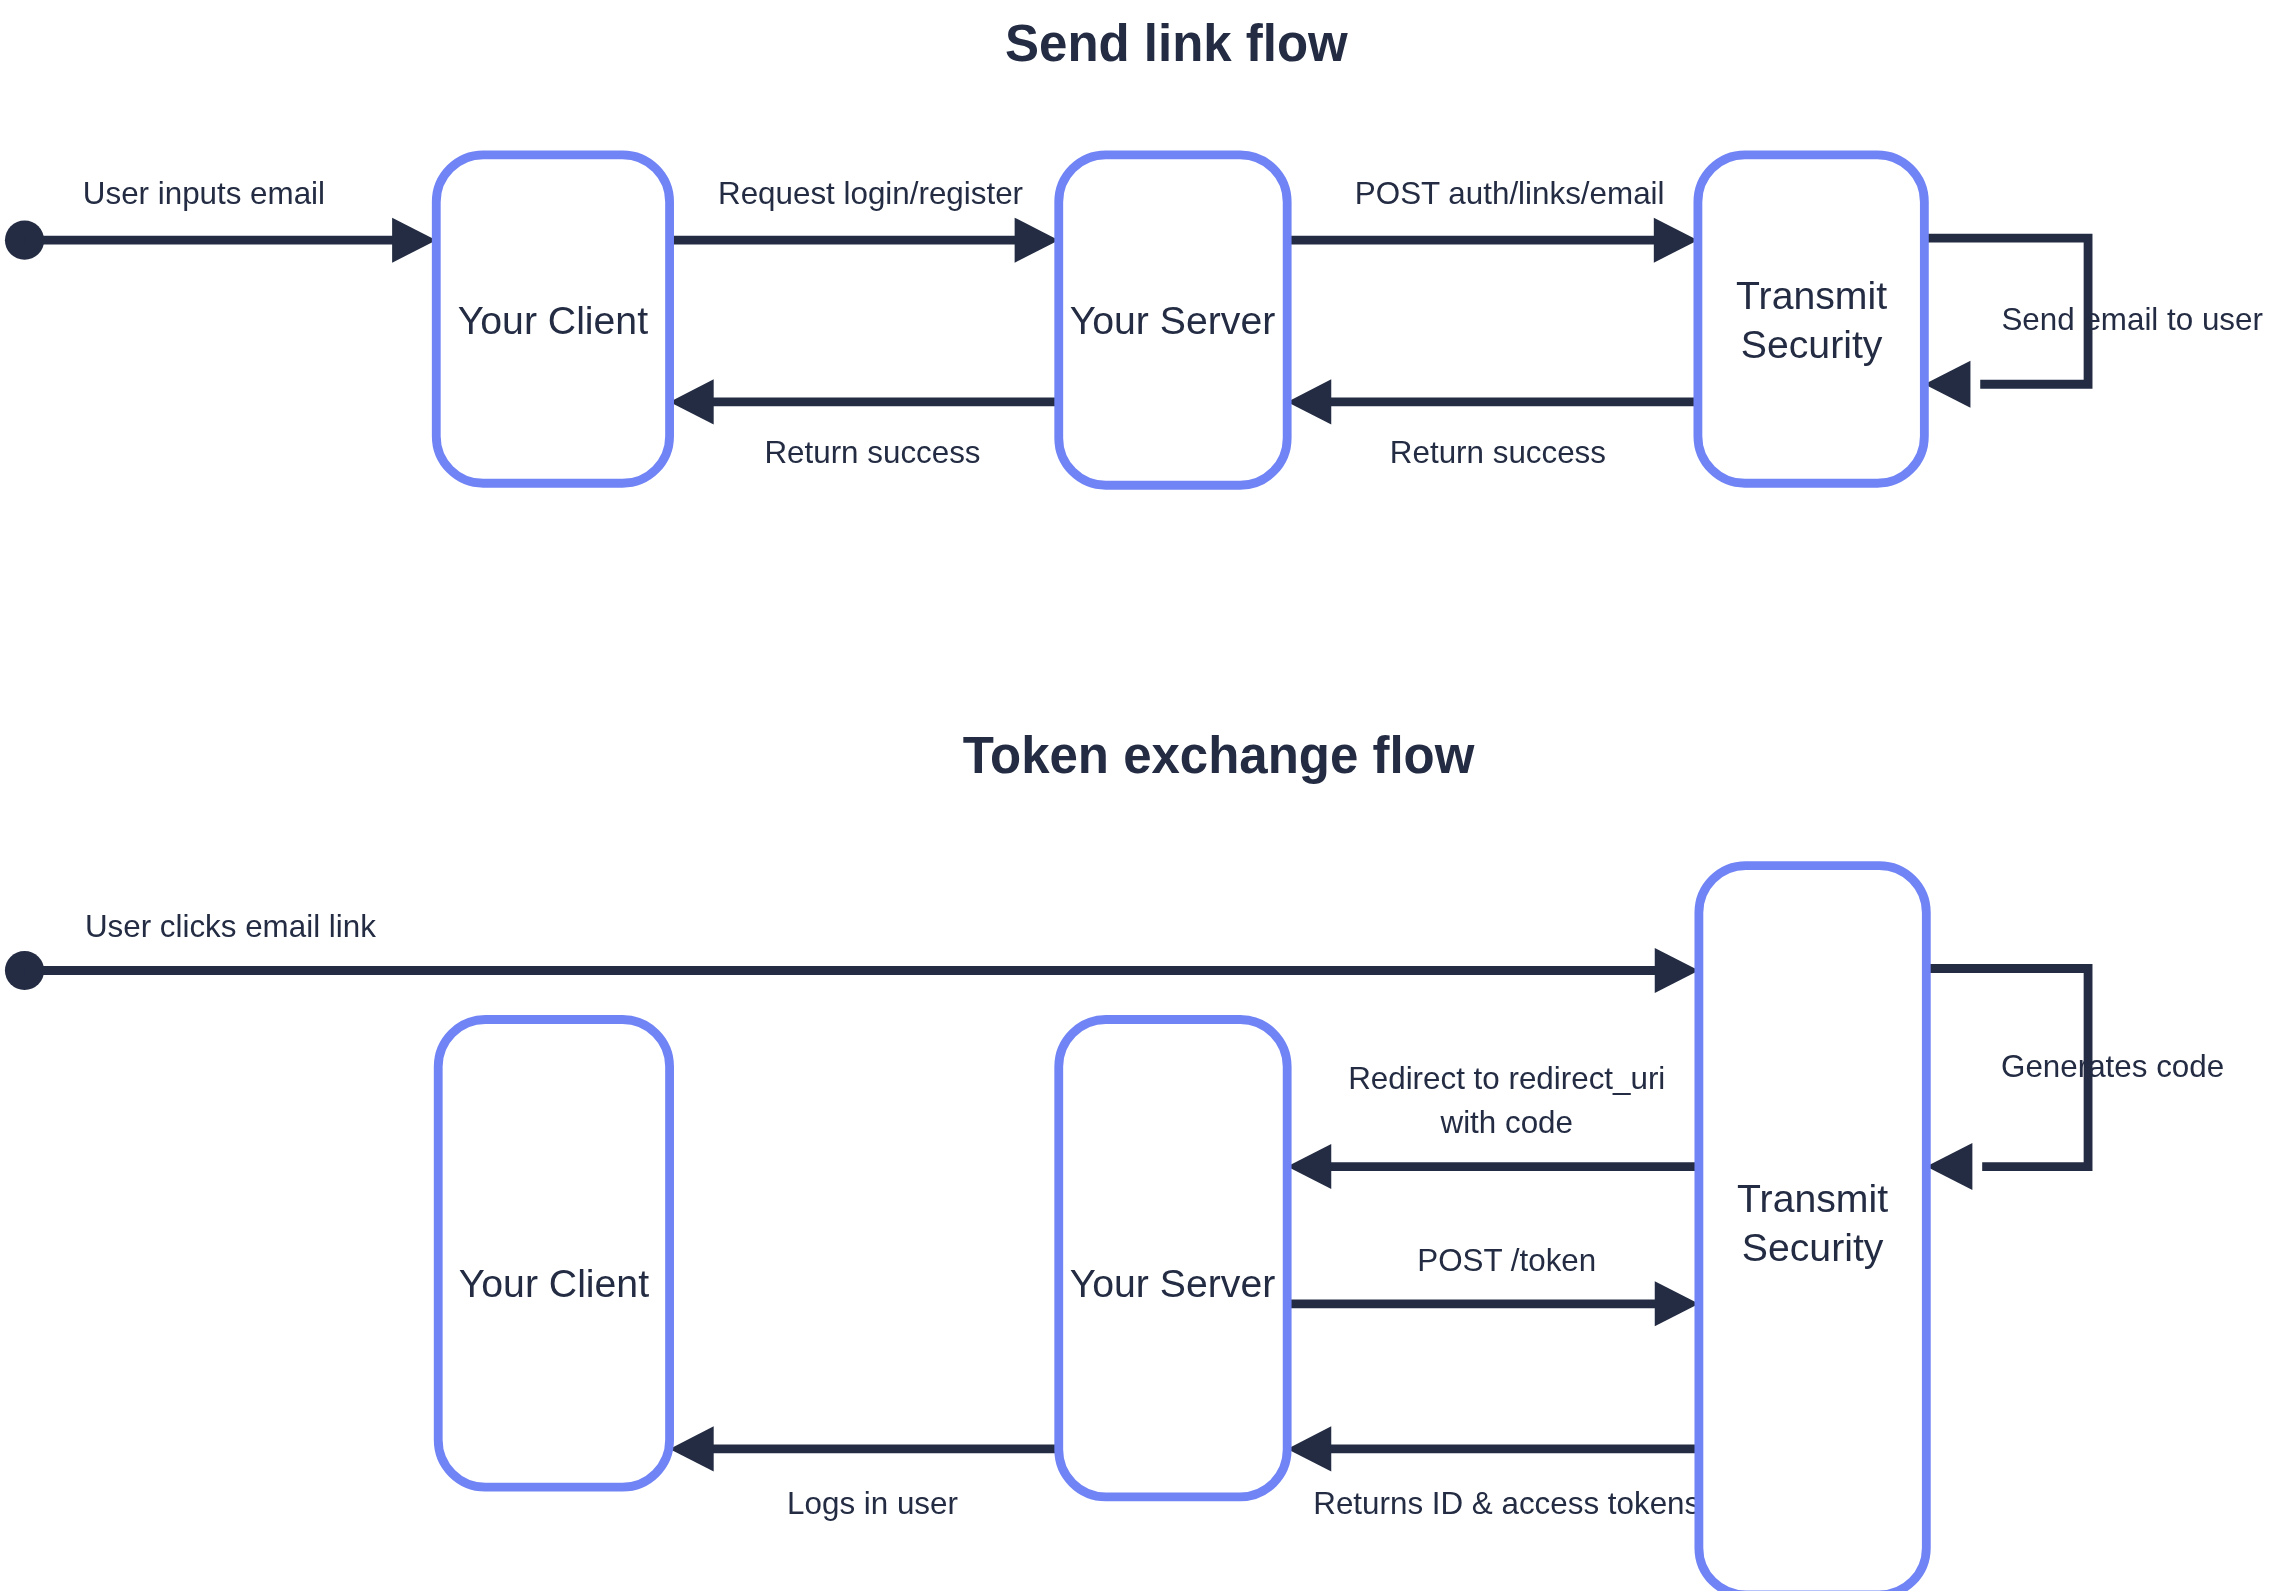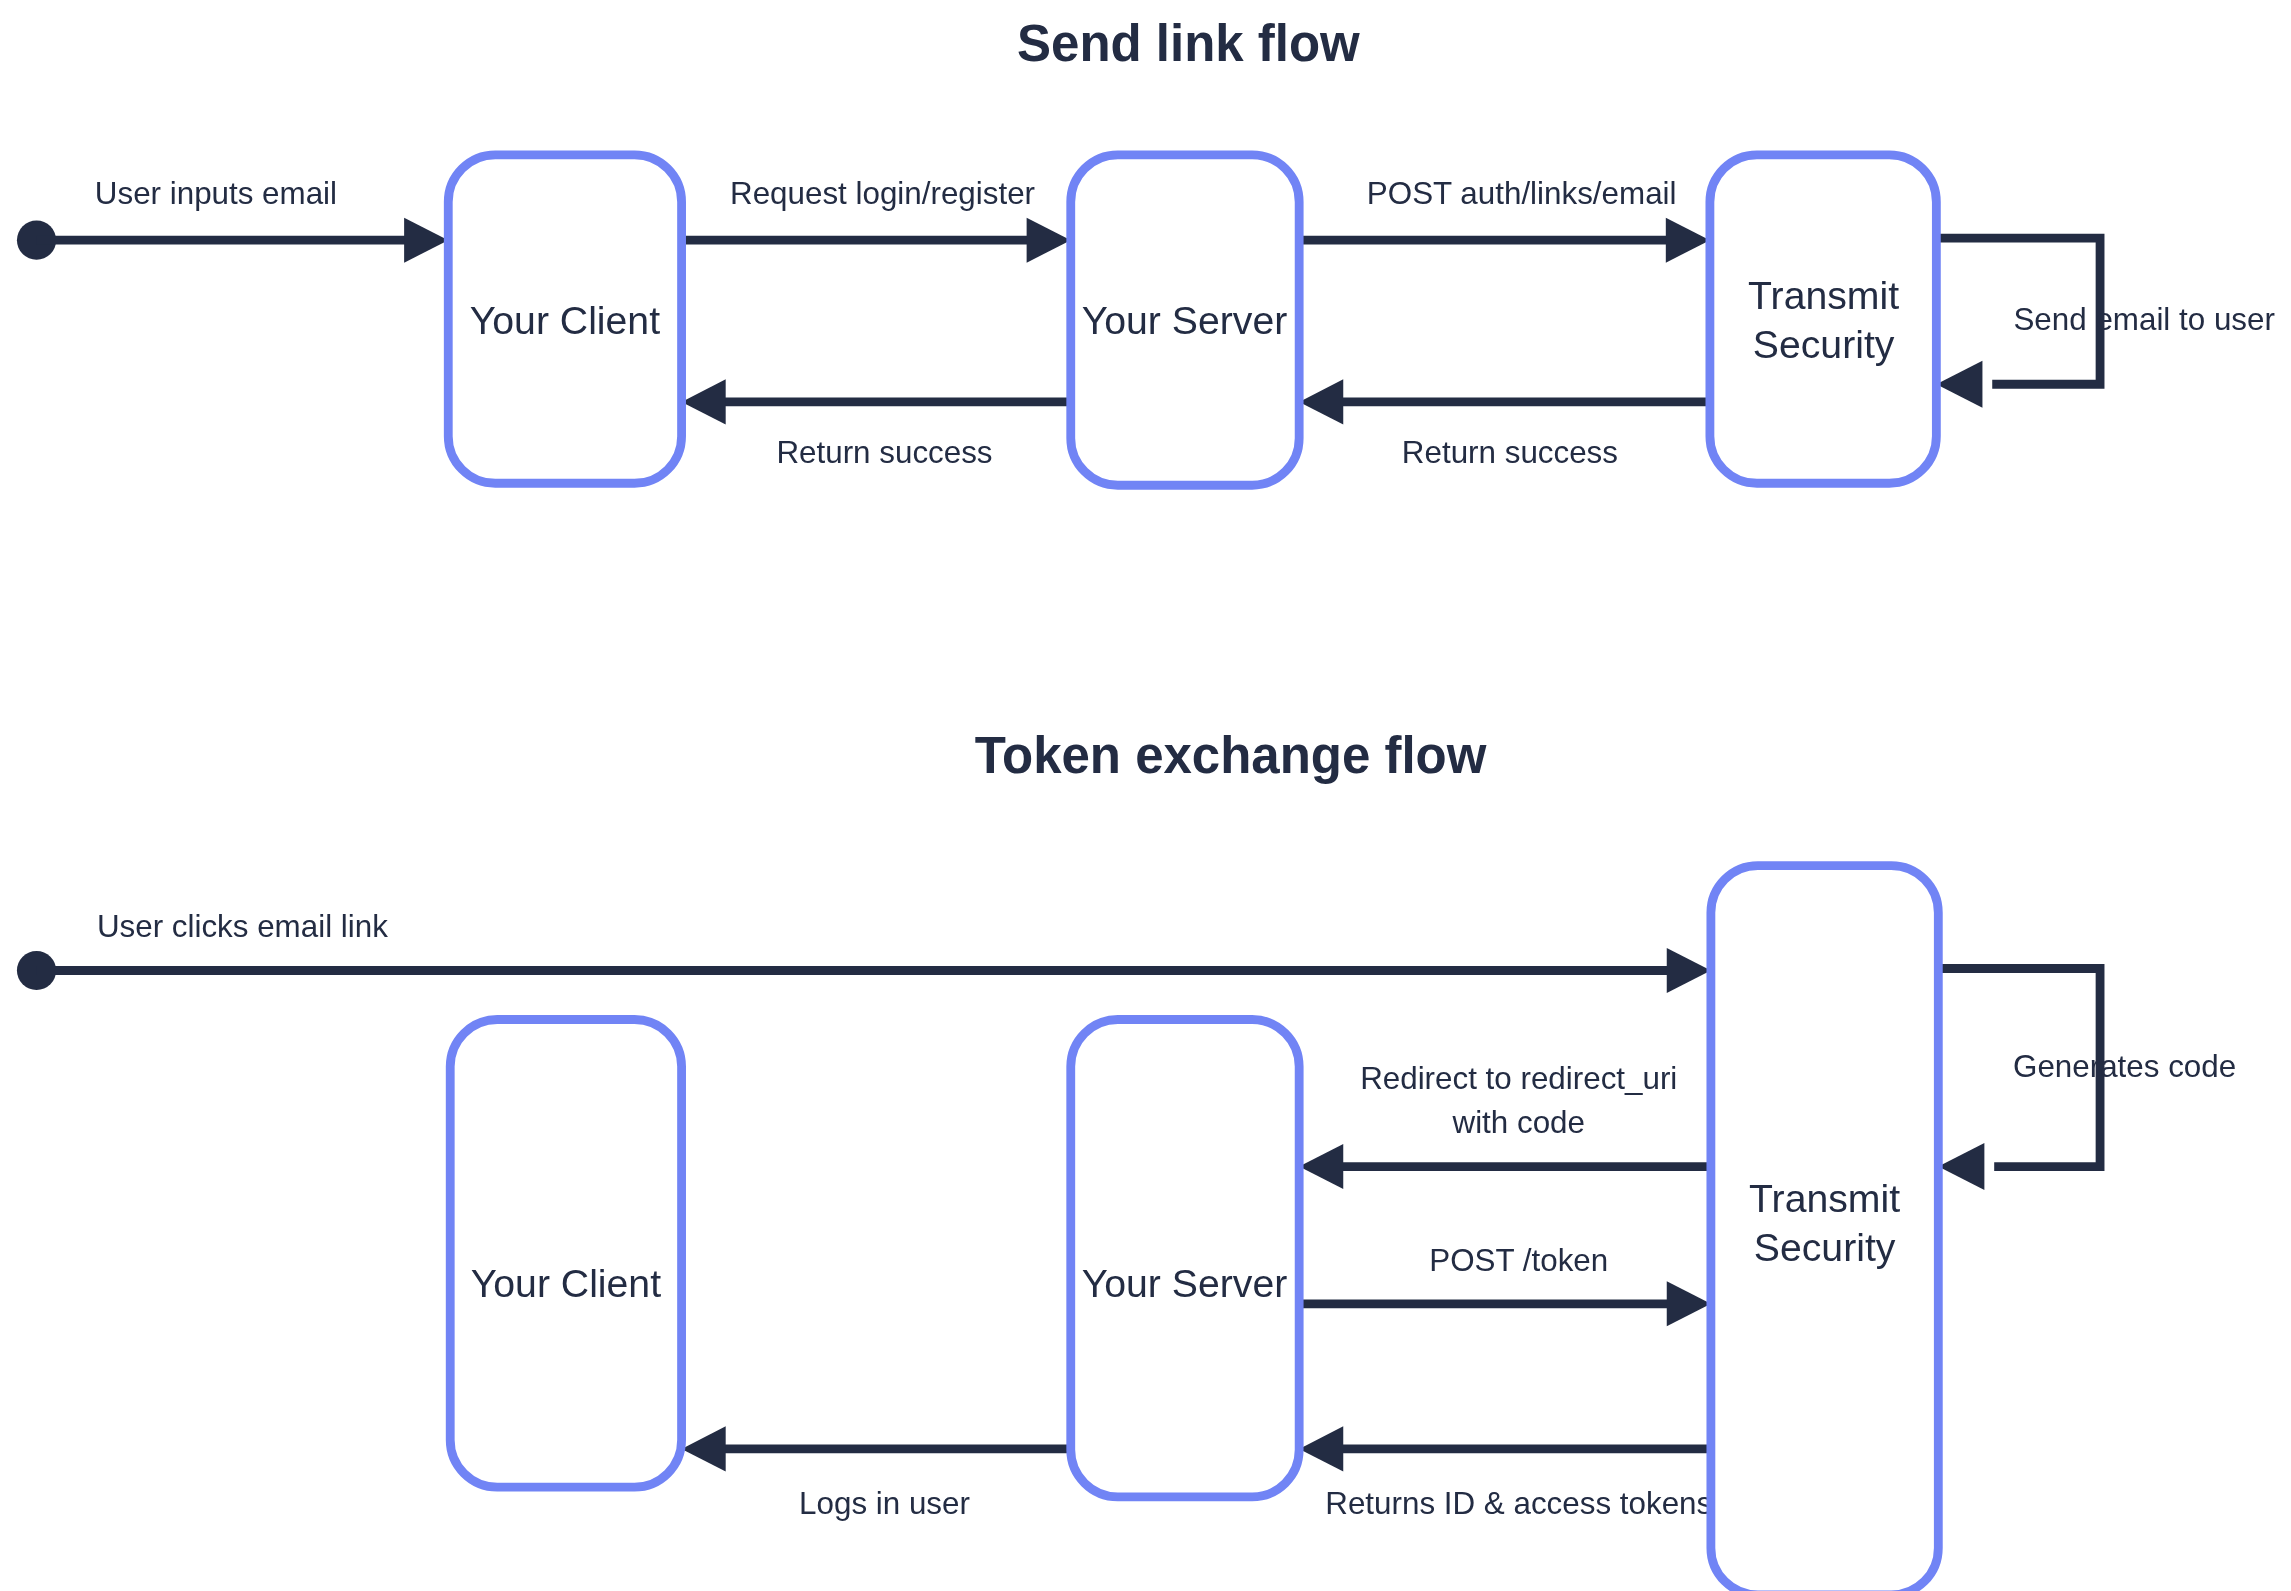--- a/index.html
+++ b/index.html
@@ -4,21 +4,21 @@
 <title>Flow diagrams</title>
 <style>
   html,body{margin:0;padding:0;background:#ffffff;}
   body{
     width:2292px;height:1592px;
     font-family:"Liberation Sans","DejaVu Sans",sans-serif;
     color:#232c43;
     overflow:hidden;
     position:relative;
   }
-  #stage{position:absolute;left:12px;top:0;width:1864px;height:1592px;}
+  #stage{position:absolute;left:0;top:0;width:1864px;height:1592px;}
   svg#diagram{display:block;width:2292px;height:1592px;}
 
   .flow-title{
     font-size:52px;
     font-weight:700;
     fill:#232c43;
     text-anchor:middle;
     dominant-baseline:middle;
   }
   .node-box{

